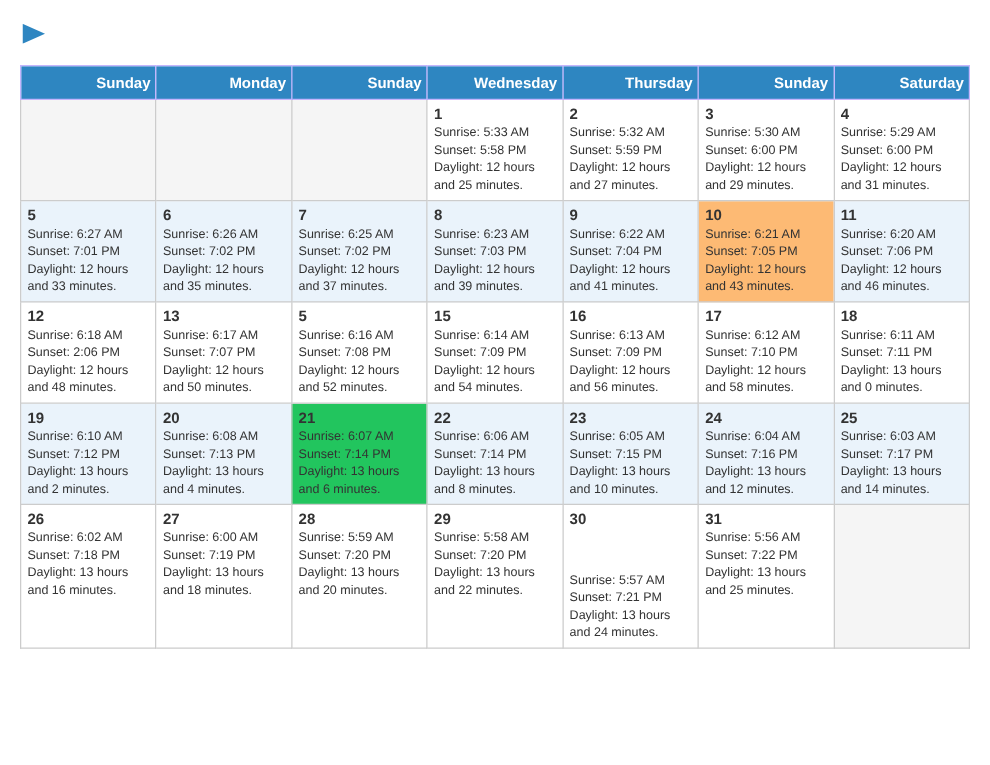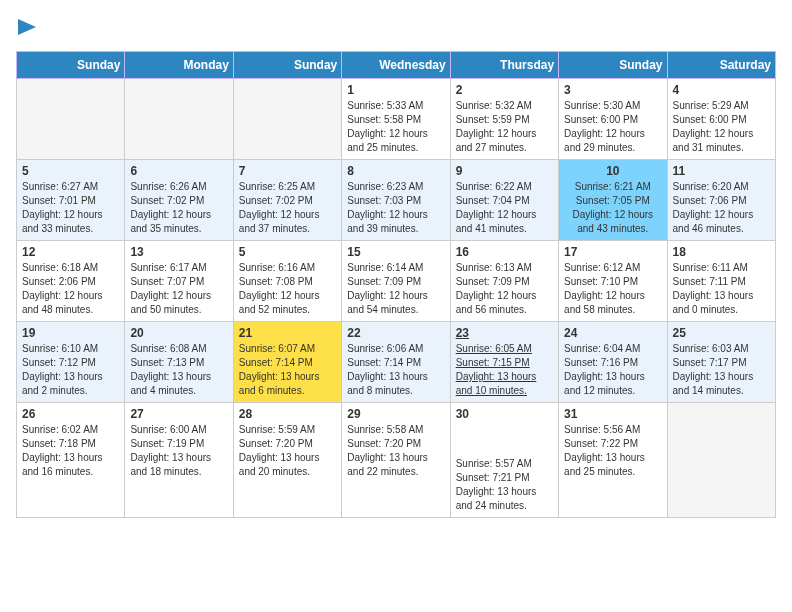--- a/index.html
+++ b/index.html
@@ -191,21 +191,21 @@
 Daylight: 12 hours
 and 39 minutes.</div>
         </td>
         <td style="background: rgb(234, 243, 251);">
           <div class="day-number">9</div>
           <div class="day-info" style="white-space: pre-line;">Sunrise: 6:22 AM
 Sunset: 7:04 PM
 Daylight: 12 hours
 and 41 minutes.</div>
         </td>
-        <td style="background: #7dd3fc; text-align: center;">
+        <td style="background: #fdba74;">
           <div class="day-number">10</div>
           <div class="day-info" style="white-space: pre-line;">Sunrise: 6:21 AM
 Sunset: 7:05 PM
 Daylight: 12 hours
 and 43 minutes.</div>
         </td>
         <td style="background: rgb(234, 243, 251); margin-top: 27px;">
           <div class="day-number">11</div>
           <div class="day-info" style="white-space: pre-line;">Sunrise: 6:20 AM
 Sunset: 7:06 PM
@@ -272,35 +272,35 @@
 Daylight: 13 hours
 and 2 minutes.</div>
         </td>
         <td style="background: rgb(234, 243, 251);">
           <div class="day-number">20</div>
           <div class="day-info" style="white-space: pre-line;">Sunrise: 6:08 AM
 Sunset: 7:13 PM
 Daylight: 13 hours
 and 4 minutes.</div>
         </td>
-        <td style="background: #fde047;">
+        <td style="background: #22c55e;">
           <div class="day-number">21</div>
           <div class="day-info" style="white-space: pre-line;">Sunrise: 6:07 AM
 Sunset: 7:14 PM
 Daylight: 13 hours
 and 6 minutes.</div>
         </td>
         <td style="background: rgb(234, 243, 251);">
           <div class="day-number">22</div>
           <div class="day-info" style="white-space: pre-line;">Sunrise: 6:06 AM
 Sunset: 7:14 PM
 Daylight: 13 hours
 and 8 minutes.</div>
         </td>
-        <td style="background: rgb(234, 243, 251); text-decoration: underline;">
+        <td style="background: rgb(234, 243, 251);">
           <div class="day-number">23</div>
           <div class="day-info" style="white-space: pre-line;">Sunrise: 6:05 AM
 Sunset: 7:15 PM
 Daylight: 13 hours
 and 10 minutes.</div>
         </td>
         <td style="background: rgb(234, 243, 251);">
           <div class="day-number">24</div>
           <div class="day-info" style="white-space: pre-line;">Sunrise: 6:04 AM
 Sunset: 7:16 PM

